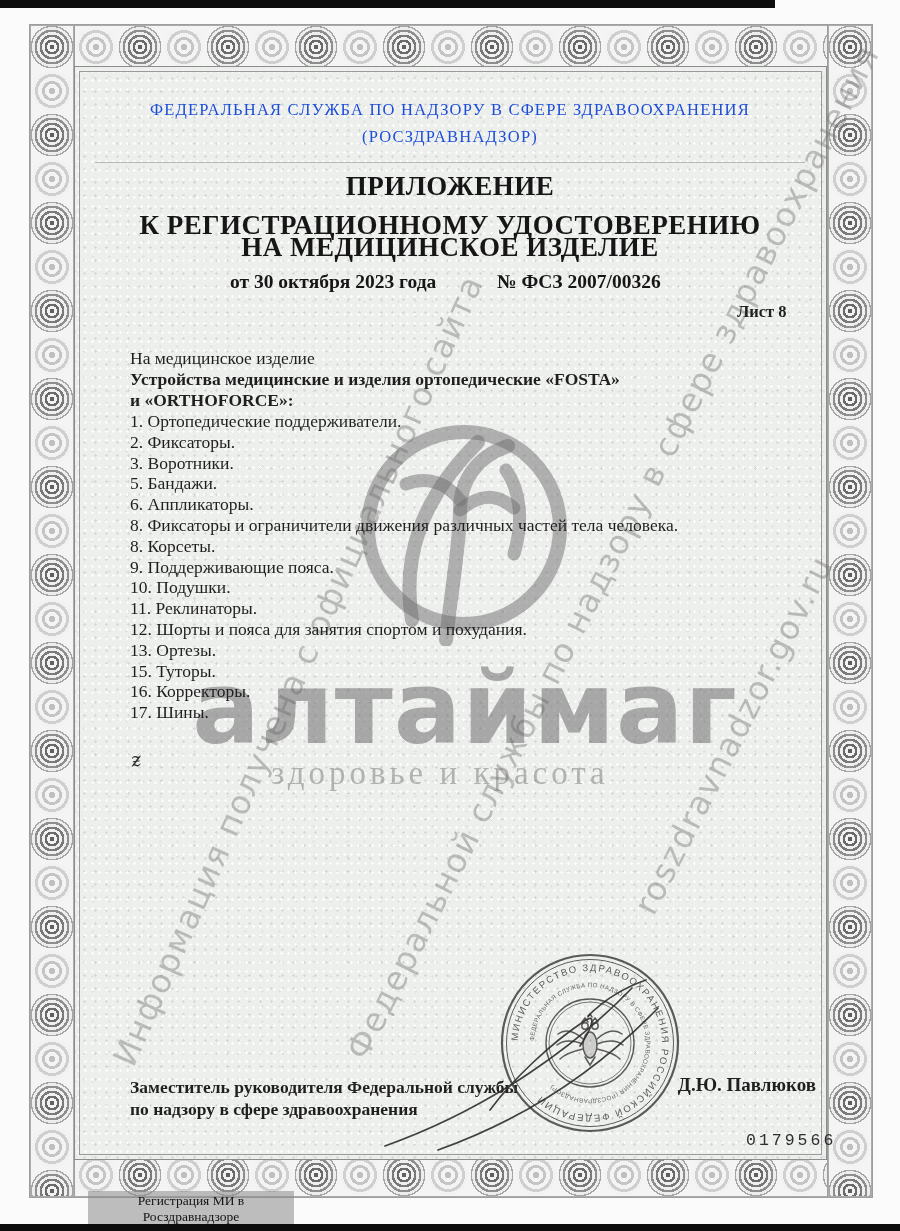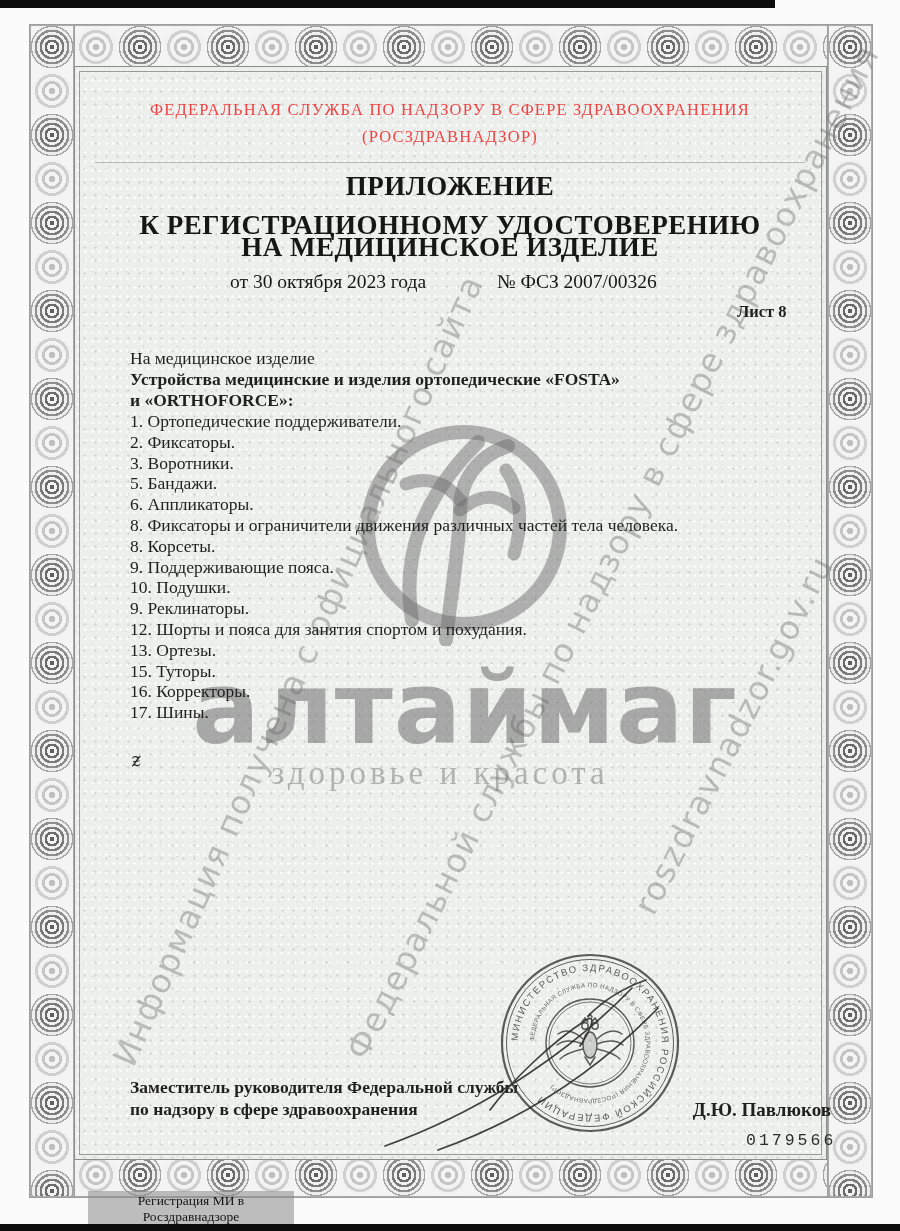--- a/index.html
+++ b/index.html
@@ -48,23 +48,23 @@
       radial-gradient(rgba(186,190,184,.45) 1px, rgba(0,0,0,0) 1.3px),
       radial-gradient(rgba(199,203,198,.35) 1px, rgba(0,0,0,0) 1.4px);
     background-size:7px 9px, 11px 13px, 17px 15px;
     background-position:0 0, 4px 5px, 9px 2px;
     z-index:2;
     box-sizing:border-box;
   }
 
   .txt{z-index:4;}
   .center{left:0;width:900px;text-align:center;}
-  .agency{font-size:16.5px;letter-spacing:1.2px;color:#ef4444;}
+  .agency{font-size:16.5px;letter-spacing:1.2px;color:#1d4ed8;}
   .doc-title{font-size:27px;font-weight:bold;letter-spacing:.5px;color:#161616;}
-  .dateline{font-size:19.5px;font-weight:normal;color:#161616;}
+  .dateline{font-size:19.5px;font-weight:bold;color:#161616;}
   .sheet{font-size:16.5px;font-weight:bold;}
   .body-text{font-size:17.5px;}
   .bold{font-weight:bold;}
   .items div{line-height:20.8px;font-size:17.5px;}
   .rule{height:1px;background:rgba(90,90,90,.38);z-index:3;}
 
   
   .wm{z-index:3;pointer-events:none;}
   .wm-diag{
     font-family:"DejaVu Sans", sans-serif;
@@ -145,35 +145,35 @@
 <div class="abs txt items" style="left:130px;top:411px;width:600px;">
   <div>1. Ортопедические поддерживатели.</div>
   <div>2. Фиксаторы.</div>
   <div>3. Воротники.</div>
   <div>5. Бандажи.</div>
   <div>6. Аппликаторы.</div>
   <div>8. Фиксаторы и ограничители движения различных частей тела человека.</div>
   <div>8. Корсеты.</div>
   <div>9. Поддерживающие пояса.</div>
   <div>10. Подушки.</div>
-  <div>9. Реклинаторы.</div>
+  <div>11. Реклинаторы.</div>
   <div>12. Шорты и пояса для занятия спортом и похудания.</div>
   <div>13. Ортезы.</div>
   <div>15. Туторы.</div>
   <div>16. Корректоры.</div>
   <div>17. Шины.</div>
 </div>
 
 <div class="abs txt handwritten" style="left:131px;top:748px;">ƶ</div>
 
 <div class="abs txt sig-title" style="left:130px;top:1076px;width:420px;">
   <div>Заместитель руководителя Федеральной службы</div>
   <div>по надзору в сфере здравоохранения</div>
 </div>
-<div class="abs txt sig-name" style="left:676px;top:1099px;width:140px;margin-left:15px;">Д.Ю. Павлюков</div>
+<div class="abs txt sig-name" style="left:676px;top:1074px;width:140px;">Д.Ю. Павлюков</div>
 
 <svg class="abs" style="left:488px;top:941px;z-index:5;opacity:.82;" width="204" height="204" viewBox="-102 -102 204 204">
   <defs>
     <path id="sealArcOuter" d="M -72 0 A 72 72 0 1 1 72 0 A 72 72 0 1 1 -72 0"></path>
     <path id="sealArcInner" d="M -56 0 A 56 56 0 1 1 56 0 A 56 56 0 1 1 -56 0"></path>
   </defs>
   <g fill="none" stroke="#3a3a3a">
     <circle r="88" stroke-width="2.2"></circle>
     <circle r="83.5" stroke-width="1"></circle>
     <circle r="44" stroke-width="1.4"></circle>

